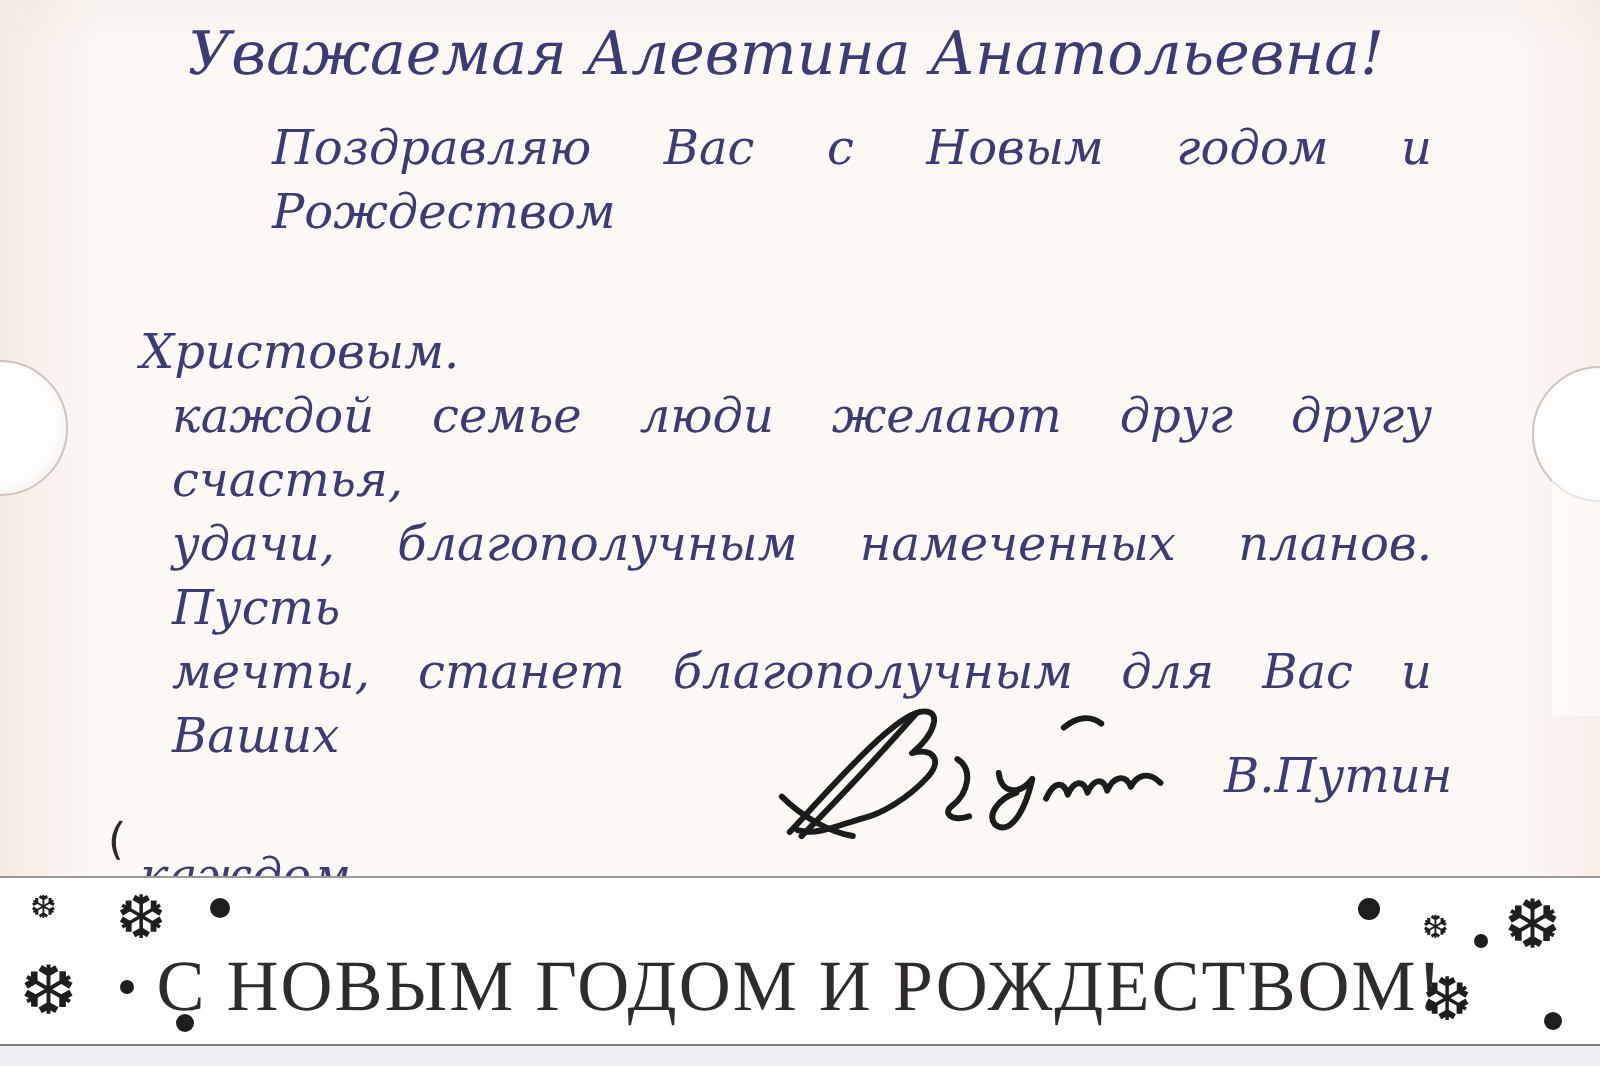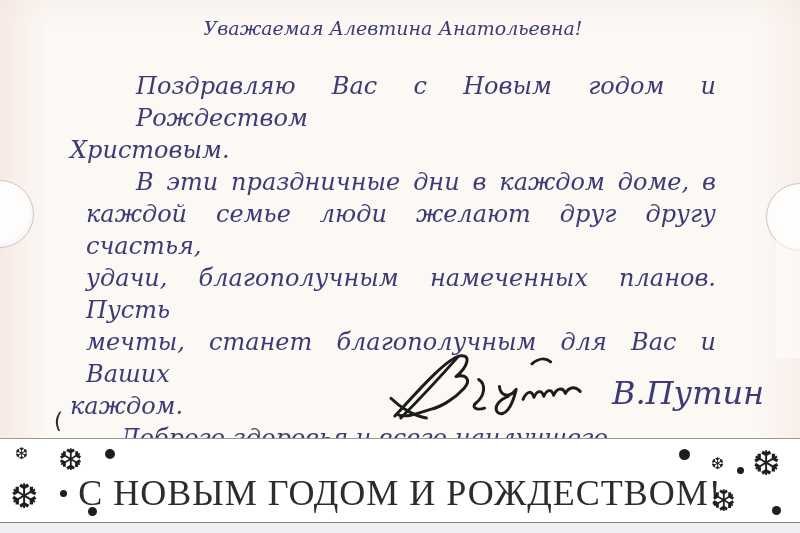--- a/index.html
+++ b/index.html
@@ -12,29 +12,29 @@
       linear-gradient(180deg, rgba(245,238,232,.5) 0, rgba(245,238,232,0) 26px),
       var(--card-bg,#fcf8f4);
     font-family:"DejaVu Serif","Liberation Serif",serif;
   }
   
   .letter{position:absolute;left:70px;right:84px;top:12px;color:var(--ink,#3d3b76);
     font-style:italic;font-size:24px;line-height:32px;}
   .line{min-height:32px;}
   .line.center{text-align:center;}
   .line.just{text-align:justify;text-align-last:justify;margin-left:16px;}
-  .line.left{text-align:left;}
+  .line.left{text-align:left;margin-top:38px;}
   .line.indent{padding-left:50px;}
-  .heading{margin-bottom:26px;font-size:19px;}
+  .heading{margin-bottom:14px;font-size:30px;}
   
   .sig-svg{position:absolute;left:385px;top:346px;width:212px;height:76px;}
   .sig-svg path{stroke:var(--signature-ink,#1c1c1c);stroke-width:3;fill:none;
     stroke-linecap:round;stroke-linejoin:round;}
   .sig-name{position:absolute;left:612px;top:374px;font-style:italic;
-    font-size:32px;color:var(--ink,#3d3b76);}
+    font-size:24px;color:var(--ink,#3d3b76);}
   
   .stray{position:absolute;left:54px;top:408px;font-size:22px;color:#2a2a2a;
     transform:rotate(4deg);font-family:"DejaVu Sans",sans-serif;}
   
   .notch{position:absolute;width:66px;height:66px;border-radius:50%;
     background:#fffdfb;border:1px solid #cdc4bd;box-shadow:inset -2px -2px 4px rgba(0,0,0,.04);}
   .notch.left{left:-34px;top:180px;}
   .notch.right{right:-34px;top:183px;}
   .sleeve{position:absolute;right:0;top:228px;width:24px;height:130px;
     background:rgba(255,255,255,.55);}
@@ -53,21 +53,20 @@
 </head>
 <body>
 
 <div class="card">
 
   <div class="letter">
     <div class="line center heading">Уважаемая Алевтина Анатольевна!</div>
     <div>
         <div class="line indent just">Поздравляю Вас с Новым годом и Рождеством</div>
         <div class="line left">Христовым.</div>
-        <div class="line indent just">В эти праздничные дни в каждом доме, в</div>
         <div class="line just">каждой семье люди желают друг другу счастья,</div>
         <div class="line just">удачи, благополучным намеченных планов. Пусть</div>
         <div class="line just">мечты, станет благополучным для Вас и Ваших</div>
         <div class="line left">каждом.</div>
         <div class="line indent left">Доброго здоровья и всего наилучшего.</div>
       </div>
   </div>
 
   <svg class="sig-svg" viewBox="0 0 215 75" xmlns="http://www.w3.org/2000/svg">
     <path d="M10 70 C34 44 62 12 76 9 C88 7 84 20 72 30 C82 27 88 33 80 42 C70 53 56 61 47 63 C36 66 24 72 14 69"></path>

